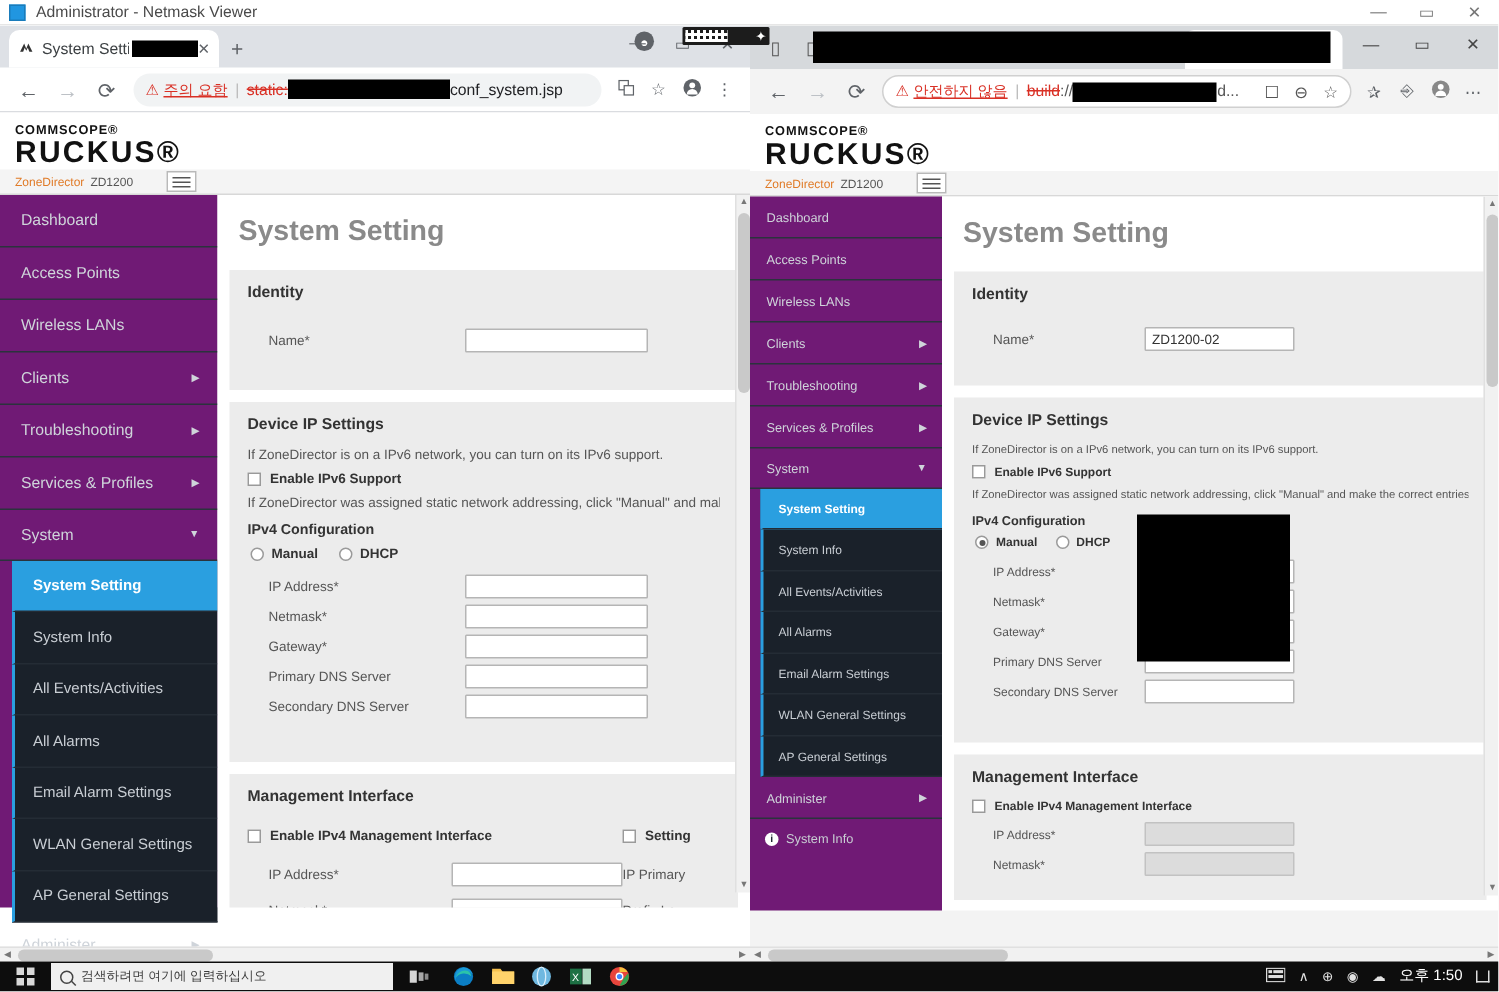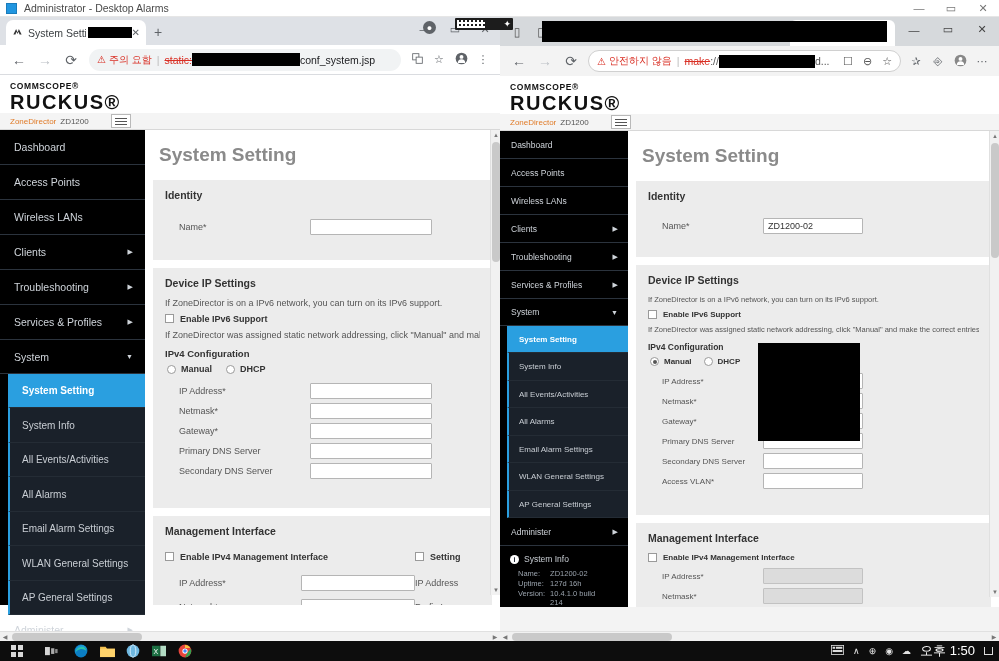--- a/index.html
+++ b/index.html
@@ -71,21 +71,21 @@
     border-bottom:1px solid #dadce0; padding:0 6px;
   }
   .omni-nav{ width:26px;text-align:center;font-size:14px;color:#5f6368; }
   .omni-nav.dis{ color:#bdc1c6; }
   .omni-box{
     flex:1; height:22px; background:#f1f3f4; border-radius:11px;
     display:flex; align-items:center; padding:0 8px; font-size:10.5px; color:#202124;
     margin:0 5px; overflow:hidden;
   }
   .warn-tri{ color:#d93025; font-size:10px; margin-right:3px; }
-  .warn-text{ color:#d93025; font-size:10px; white-space:nowrap; }
+  .warn-text{ color:#d93025; font-size:10px; white-space:nowrap;text-decoration:underline; }
   .omni-sep{ color:#bbb; margin:0 5px; }
   .url-strike{ color:#d93025; text-decoration:line-through; }
   .url-redact{ display:inline-block;background:#000;height:13px;width:108px;vertical-align:-3px; }
   .omni-right{ display:flex;align-items:center; }
   .omni-right div{ width:22px;text-align:center;font-size:11px;color:#5f6368; }
 
   
   .rk-brand{ background:#fff; padding:6px 0 0 10px; }
   .rk-comm{ font-size:8.5px; letter-spacing:.6px; color:#111; font-weight:bold; }
   .rk-ruck{ font-size:20px; letter-spacing:1.5px; color:#111; font-weight:bold; line-height:22px; }
@@ -95,21 +95,21 @@
   }
   .rk-zd{ color:#e07b28; font-size:8px; }
   .rk-model{ color:#555; font-size:8px; margin-left:4px; }
   .rk-burger{
     margin-left:22px; width:20px;height:14px;border:1px solid #b9b9b9;background:#fff;
     display:flex;flex-direction:column;justify-content:center;align-items:center;gap:2px;
   }
   .rk-burger i{ display:block;width:12px;height:1px;background:#555; }
 
   .rk-body{ display:flex; }
-  .rk-side{ background:#000000; flex:none; }
+  .rk-side{ background:#701a75; flex:none; }
   .rk-item{
     display:flex;align-items:center;justify-content:space-between;
     color:#cfd4da; font-size:10.5px;
     border-bottom:1px solid #2b333d;
   }
   .rk-item .caret{ font-size:7px; color:#cfd4da; }
   .rk-sub{ background:#1a212a; }
   .rk-subitem{
     color:#c9ced4; font-size:10px; border-bottom:1px solid #242c35;
     display:flex;align-items:center;
@@ -128,21 +128,21 @@
   .card{ background:#ececec; margin:0 8px 8px 8px; padding:9px 12px 12px 12px; }
   .card h3{ margin:0 0 9px 0; font-size:10.5px; color:#333; font-weight:bold; }
   .ftxt{ font-size:9px; color:#555; margin:5px 0; }
   .frow{ display:flex; align-items:center; margin:4px 0; }
   .flabel{ font-size:9px; color:#555; padding-left:14px; }
   .fin{
     height:16px;border:1px solid #b5b5b5;background:#fff;border-radius:1px;
     font-size:9px; color:#333; padding:0 4px; display:flex; align-items:center;
   }
   .fin.disabled{ background:#dcdcdc; border-color:#c2c2c2; }
-  .cbrow{ display:flex; align-items:flex-start; margin:6px 0; }
+  .cbrow{ display:flex; align-items:center; margin:6px 0; }
   .cb{ width:9px;height:9px;border:1px solid #9a9a9a;background:#fff;margin-right:6px; flex:none;}
   .cblabel{ font-size:9px; color:#333; font-weight:bold; }
   .rb{ width:9px;height:9px;border:1px solid #9a9a9a;border-radius:50%;background:#fff;margin-right:5px;flex:none;
        display:flex;align-items:center;justify-content:center;}
   .rb.on::after{ content:""; width:4px;height:4px;border-radius:50%;background:#555; }
   .subhead{ font-size:9.5px;color:#333;font-weight:bold;margin:8px 0 5px 0; }
 
   .redact-box{ position:absolute; background:#000; z-index:20; }
 
   
@@ -179,29 +179,29 @@
   #tb-search{
     width:228px;height:18px;background:#f0f0f0;display:flex;align-items:center;
     font-size:8.5px;color:#3a3a3a;padding-left:6px;
   }
   .tb-srch-icn{ width:9px;height:9px;border:1.3px solid #444;border-radius:50%;margin-right:5px;position:relative; }
   .tb-srch-icn::after{content:"";position:absolute;right:-3px;bottom:-2px;width:4px;height:1.3px;background:#444;transform:rotate(45deg);}
   #tb-icons{ display:flex; align-items:center; margin-left:6px; gap:12px; }
   .tb-ico{ width:14px;height:14px;border-radius:2px; }
   #tb-right{ margin-left:auto; display:flex; align-items:center; gap:9px; padding-right:6px; color:#eaeaea; font-size:8.5px; }
   .tray-g{ font-size:9px; color:#e2e2e2; }
-  #tb-clock{ font-size:13px; color:#fff; text-align:right; line-height:10px; }
+  #tb-clock{ font-size:10px; color:#fff; text-align:right; line-height:10px; }
   .tb-notif{ width:9px;height:8px;border:1px solid #ddd;border-top:none; }
 </style>
 </head>
 <body>
 
 <div id="rdp-titlebar">
   <div class="tb-icon"></div>
-  <div class="tb-text">Administrator - Desktop Alarms</div>
+  <div class="tb-text">Administrator - Netmask Viewer</div>
   <div id="rdp-winctl">
     <div>—</div>
     <div>▭</div>
     <div>✕</div>
   </div>
 </div>
 
 <div class="window" id="win-left">
 
   <div class="chrome-tabstrip">
@@ -383,21 +383,21 @@
             <span class="cb"></span>
             <span class="cblabel">Setting</span>
           </div>
         </div>
         <div style="display:flex;">
           <div class="frow" style="width:250px;margin-top:7px;">
             <div class="flabel" style="width:145px;">IP Address*</div>
             <div class="fin" style="width:122px;"></div>
           </div>
           <div class="frow" style="margin-top:7px;">
-            <div class="flabel" style="padding-left:0;">IP Address</div>
+            <div class="flabel" style="padding-left:0;">IP Primary</div>
           </div>
         </div>
         <div style="display:flex;">
           <div class="frow" style="width:250px;margin-top:4px;">
             <div class="flabel" style="width:145px;">Netmask*</div>
             <div class="fin" style="width:122px;"></div>
           </div>
           <div class="frow" style="margin-top:4px;">
             <div class="flabel" style="padding-left:0;">Prefix Le</div>
           </div>
@@ -441,21 +441,21 @@
   </div>
 
   <div class="edge-omni">
     <div class="omni-nav">←</div>
     <div class="omni-nav dis">→</div>
     <div class="omni-nav">⟳</div>
     <div class="edge-box">
       <span class="warn-tri">⚠</span>
       <span class="warn-text">안전하지 않음</span>
       <span class="omni-sep">|</span>
-      <span class="url-strike">make</span>
+      <span class="url-strike">build</span>
       <span style="color:#555;">://</span>
       <span class="url-redact" style="width:96px;"></span>
       <span style="color:#555;">d...</span>
       <span style="margin-left:auto;display:flex;gap:10px;align-items:center;color:#555;font-size:11px;">
         <span>☐</span>
         <span>⊖</span>
         <span>☆</span>
       </span>
     </div>
     <div class="omni-right">
@@ -539,36 +539,20 @@
       <div class="rk-item" style="height:28px;padding:0 10px 0 11px;font-size:8.5px;">
         <span>Administer</span>
         <span class="caret">▶</span>
       </div>
 
       <div class="rk-sysinfo">
         <div class="hdr">
           <span class="info-dot">i</span>
           <span>System Info</span>
         </div>
-        <table>
-          <tbody>
-              <tr>
-            <td>Name:</td>
-            <td>ZD1200-02</td>
-          </tr>
-          <tr>
-            <td>Uptime:</td>
-            <td>127d 16h</td>
-          </tr>
-          <tr>
-            <td>Version:</td>
-            <td style="max-width:52px;">10.4.1.0 build 214</td>
-          </tr>
-        </tbody>
-          </table>
       </div>
     </div>
 
     <div class="rk-main">
       <div class="pg-title">System Setting</div>
 
       <div class="card">
         <h3>Identity</h3>
         <div class="frow" style="height:30px;">
           <div class="flabel" style="width:115px;">Name*</div>
@@ -604,24 +588,20 @@
           <div class="fin" style="width:100px;"></div>
         </div>
         <div class="frow" style="margin-top:3px;">
           <div class="flabel" style="width:115px;font-size:8px;">Primary DNS Server</div>
           <div class="fin" style="width:100px;"></div>
         </div>
         <div class="frow" style="margin-top:3px;">
           <div class="flabel" style="width:115px;font-size:8px;">Secondary DNS Server</div>
           <div class="fin" style="width:100px;"></div>
         </div>
-        <div class="frow" style="margin-top:3px;">
-          <div class="flabel" style="width:115px;font-size:8px;">Access VLAN*</div>
-          <div class="fin" style="width:100px;"></div>
-        </div>
         <div style="height:10px;"></div>
       </div>
 
       <div class="card">
         <h3>Management Interface</h3>
         <div class="cbrow">
           <span class="cb"></span>
           <span class="cblabel" style="font-size:8px;">Enable IPv4 Management Interface</span>
         </div>
         <div class="frow" style="margin-top:5px;">
@@ -653,20 +633,24 @@
 </div>
 
 <div id="taskbar">
   <div id="tb-start">
     <span class="start-glyph">
         <i></i>
         <i></i>
         <i></i>
         <i></i>
       </span>
+  </div>
+  <div id="tb-search">
+    <span class="tb-srch-icn"></span>
+    <span>검색하려면 여기에 입력하십시오</span>
   </div>
   <div style="width:34px;display:flex;align-items:center;justify-content:center;">
     <svg width="13" height="11" viewBox="0 0 16 13">
         <rect x="0" y="1" width="6" height="10" fill="#d5d5d5"></rect>
         <rect x="7.5" y="2.5" width="4" height="7" fill="#a9a9a9"></rect>
         <rect x="12.5" y="3.5" width="3" height="5" fill="#8c8c8c"></rect>
       </svg>
   </div>
   <div id="tb-icons">
     <span class="tb-ico">

